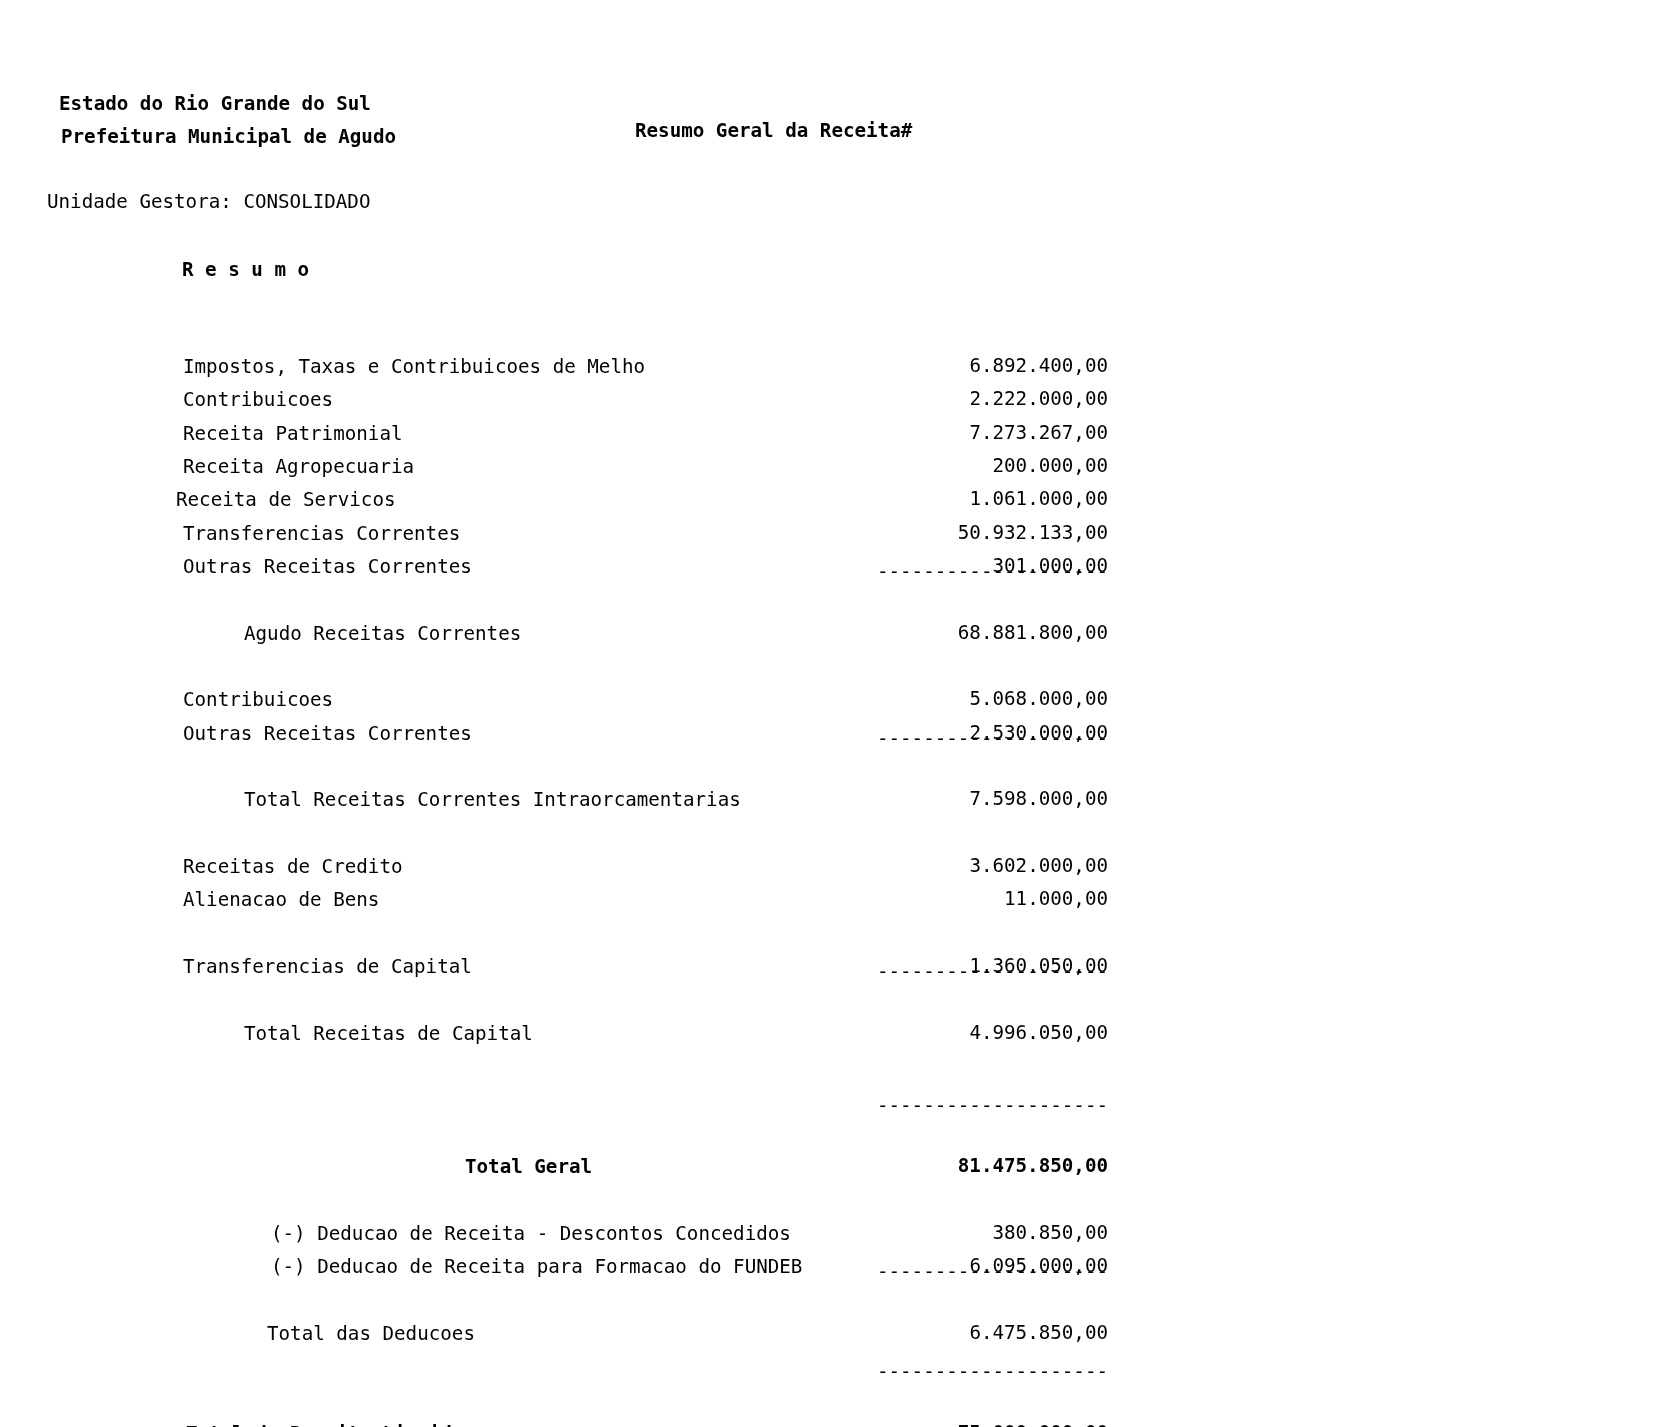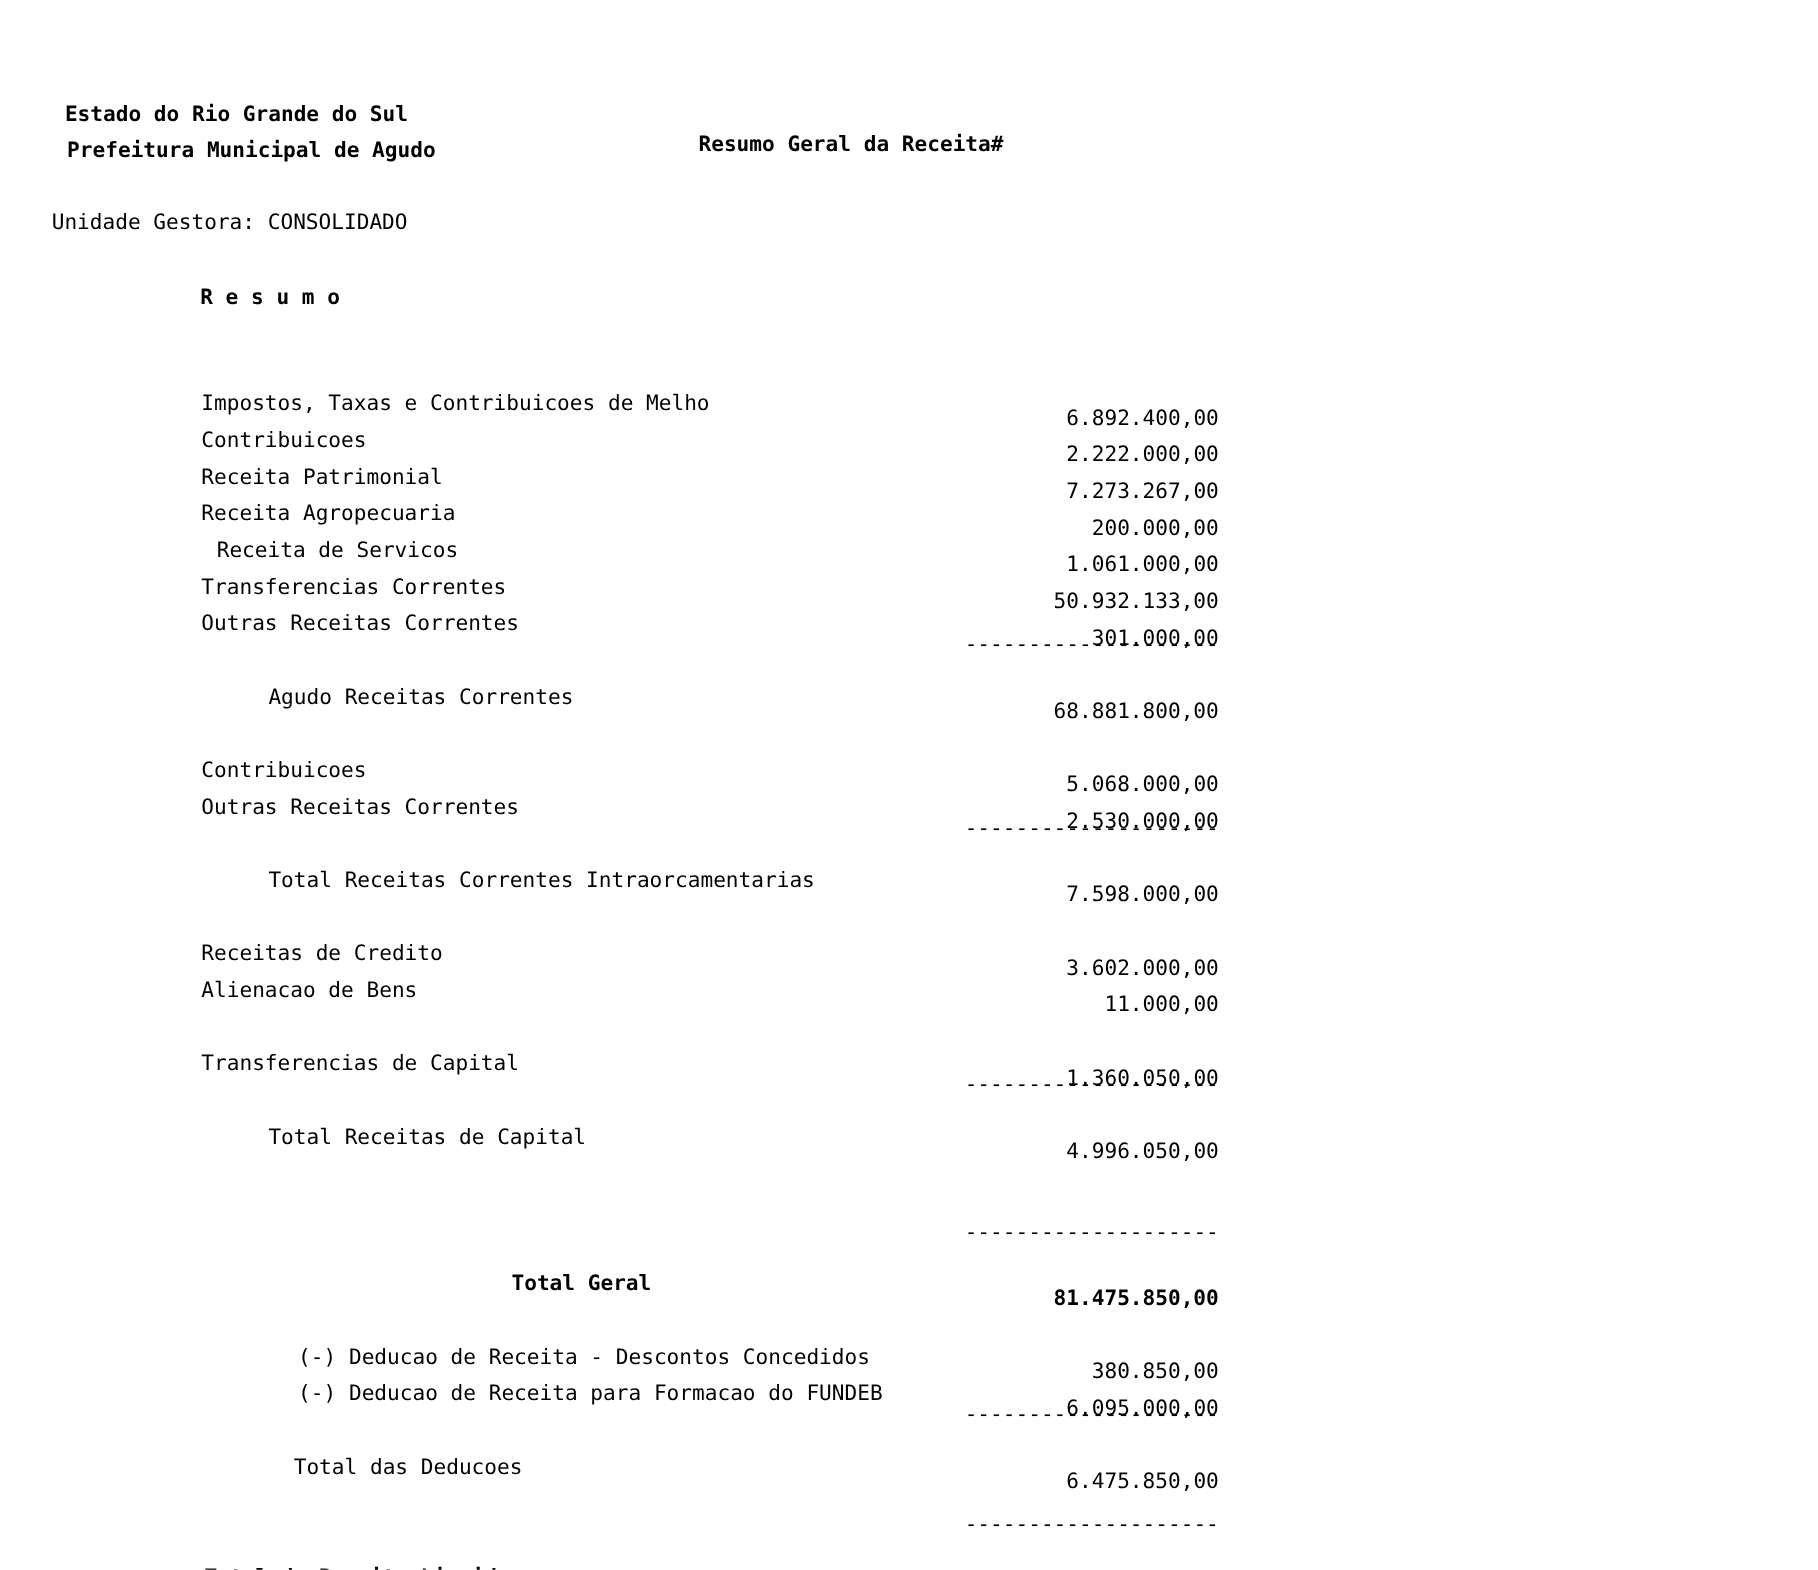--- a/index.html
+++ b/index.html
@@ -8,21 +8,21 @@
     background:#ffffff;
     font-family:"DejaVu Sans Mono",monospace;
     font-size:19.2px;
     color:#000000;
     position:relative;
     overflow:hidden;
   }
   .page{position:absolute;inset:0;}
   .line{position:absolute;left:0;right:0;height:27px;line-height:27px;white-space:pre;}
   .lbl{position:absolute;white-space:pre;margin-top:28px;}
-  .val{position:absolute;right:545px;white-space:pre;margin-top:14px;}
+  .val{position:absolute;right:545px;white-space:pre;}
   .b{font-weight:bold;}
 </style>
 </head>
 <body>
 
 <div class="page">
 
   <div class="line" style="top:35px">
     <span class="lbl b" style="left:59px">Estado do Rio Grande do Sul</span>
     <span class="lbl b" style="left:635px">Resumo Geral da Receita#</span>
@@ -48,21 +48,21 @@
   </div>
   <div class="line" style="top:365px">
     <span class="lbl" style="left:183px">Receita Patrimonial</span>
     <span class="val">7.273.267,00</span>
   </div>
   <div class="line" style="top:398px">
     <span class="lbl" style="left:183px">Receita Agropecuaria</span>
     <span class="val">200.000,00</span>
   </div>
   <div class="line" style="top:431px">
-    <span class="lbl" style="left:197px">Receita de Servicos</span>
+    <span class="lbl" style="left:176px">Receita de Servicos</span>
     <span class="val">1.061.000,00</span>
   </div>
   <div class="line" style="top:465px">
     <span class="lbl" style="left:183px">Transferencias Correntes</span>
     <span class="val">50.932.133,00</span>
   </div>
   <div class="line" style="top:498px">
     <span class="lbl" style="left:183px">Outras Receitas Correntes</span>
     <span class="val">301.000,00</span>
   </div>

